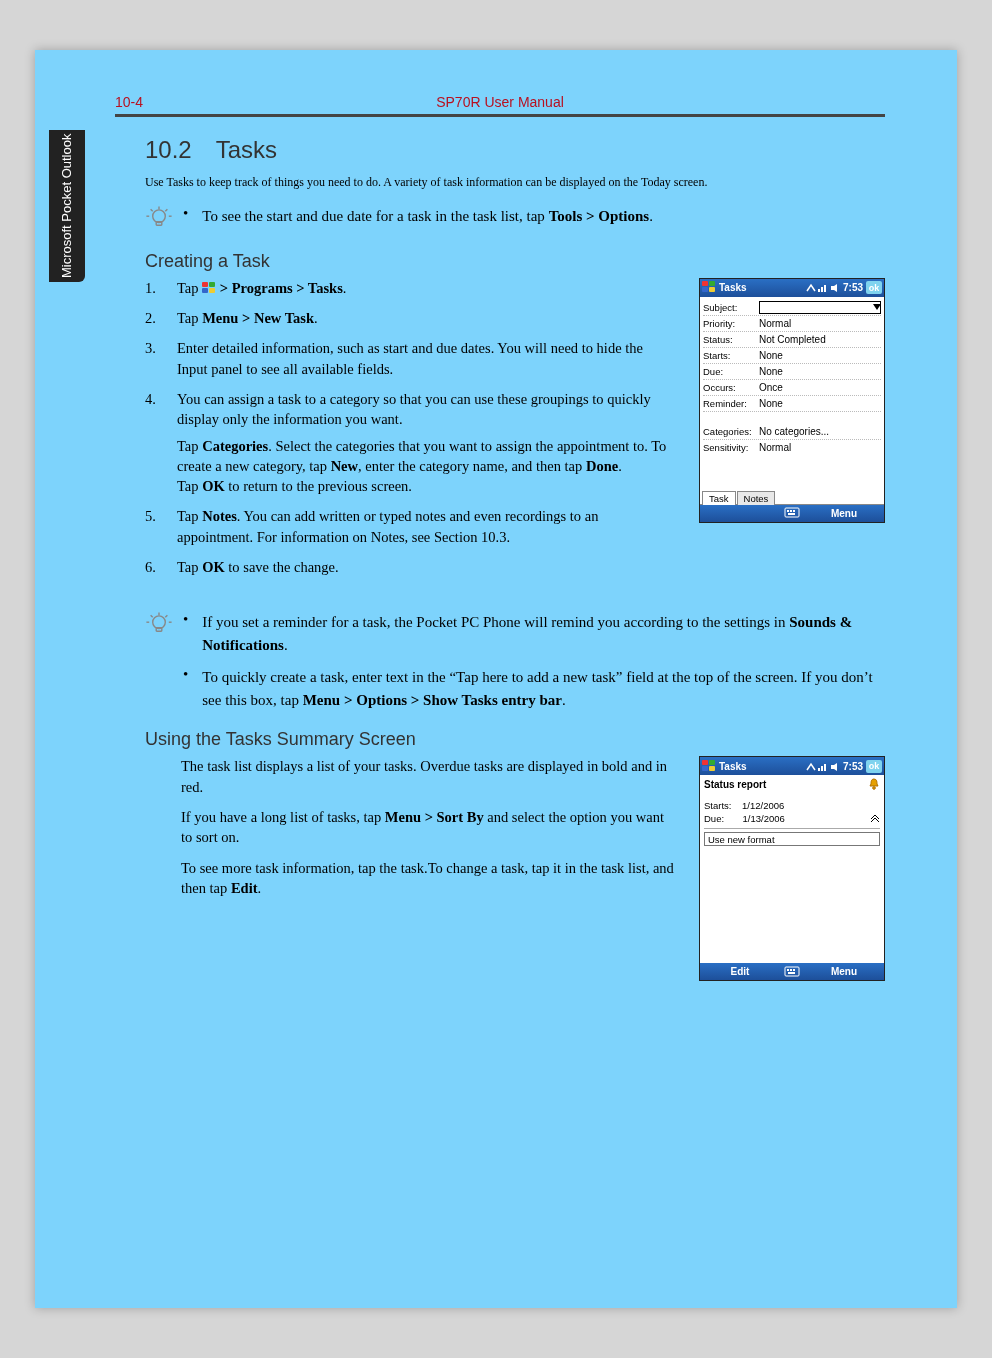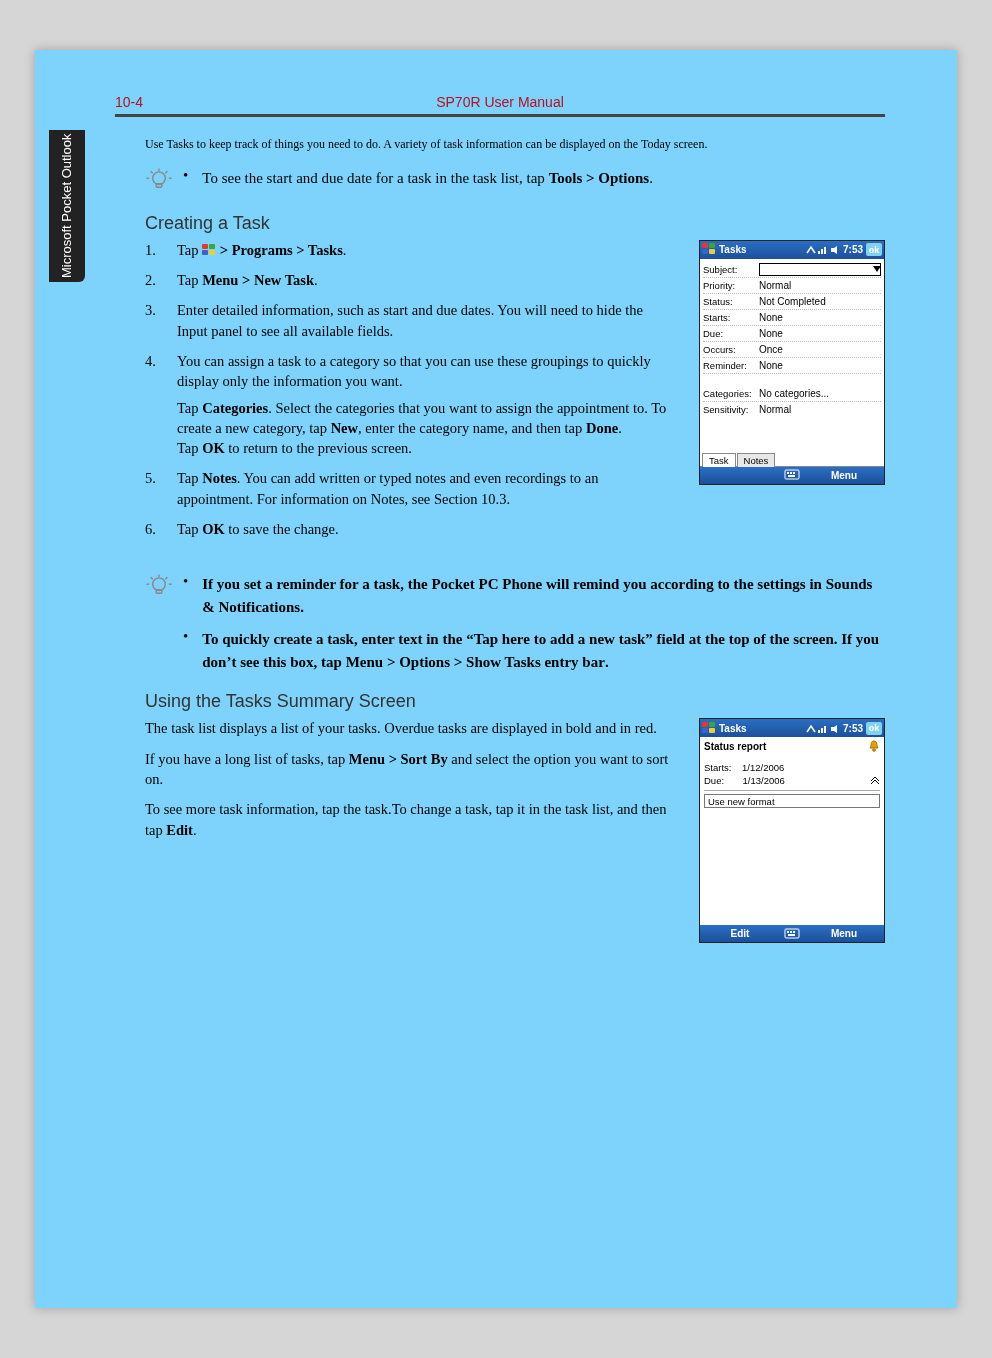--- a/index.html
+++ b/index.html
@@ -153,22 +153,22 @@
     width: 6px;
     height: 5px;
     border-radius: 1px;
   }
   .wf-r { background:#e33; left:0; top:0; }
   .wf-g { background:#3a3; left:7px; top:0; }
   .wf-b { background:#36c; left:0; top:6px; }
   .wf-y { background:#ec3; left:7px; top:6px; }
   .tips-block { margin-top: 24px; }
   .tips-block .tip-row { margin: 4px 0 10px 0; align-items: flex-start; }
-  .tips-block .tip-text { flex: 1; font-weight: bold; }
-  .summary-col .left { flex: 1; }
+  .tips-block .tip-text { flex: 1; }
+  .summary-col .left { flex: 1; margin-left: 36px; }
   .summary-col .left p { font-size: 14.5px; line-height: 1.4; margin: 0 0 10px 0; }
 
   
   .device {
     width: 186px;
     flex: 0 0 186px;
     border: 1px solid #222;
     font-family: Tahoma, Arial, sans-serif;
     font-size: 10px;
     background: #fff;
@@ -306,20 +306,21 @@
     <span class="doc-title">SP70R User Manual</span>
   </div>
   <div class="header-rule"></div>
 
   <div class="sidebar-tab">
     <span>Microsoft Pocket&nbsp;Outlook</span>
   </div>
 
   <div class="content">
 
+    <h2 class="h2">10.2 Tasks</h2>
 
     <p class="body-text">Use Tasks to keep track of things you need to do. A variety of task information can be displayed on the Today screen.</p>
 
     <div class="tip-row">
       <span class="lightbulb">
         <svg viewBox="0 0 40 40">
           <circle cx="20" cy="16" r="9" fill="none" stroke="#888" stroke-width="2"></circle>
           <rect x="16" y="24" width="8" height="5" rx="1" fill="none" stroke="#888" stroke-width="2"></rect>
           <line x1="20" y1="2" x2="20" y2="6" stroke="#888" stroke-width="2"></line>
           <line x1="6" y1="16" x2="2" y2="16" stroke="#888" stroke-width="2"></line>

